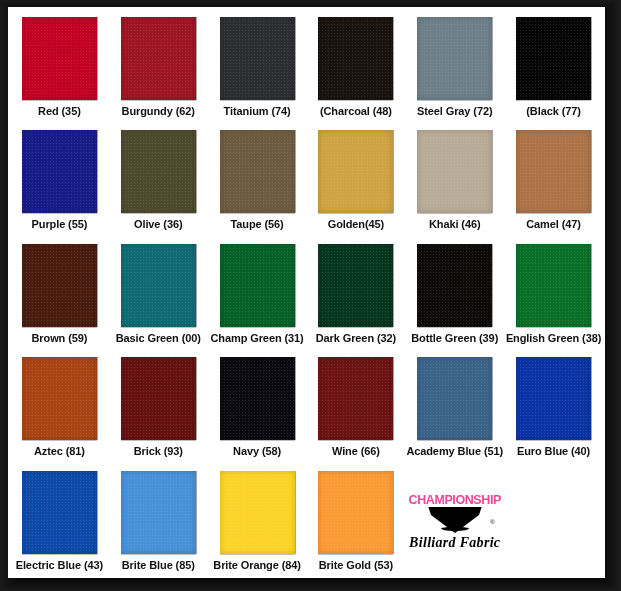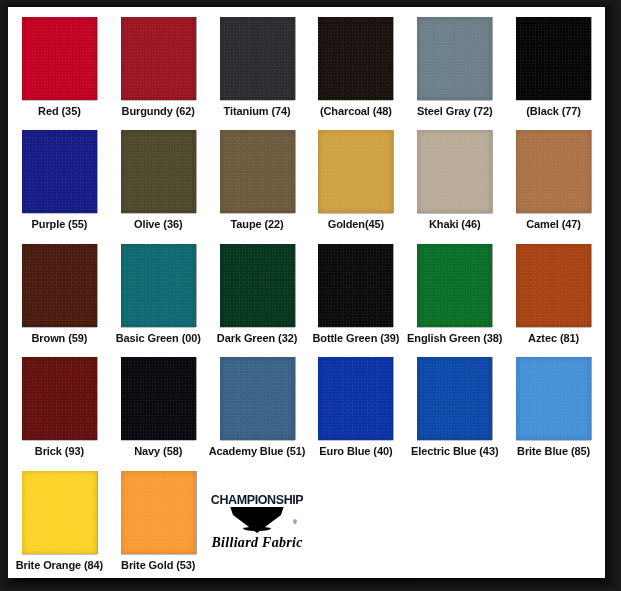--- a/index.html
+++ b/index.html
@@ -104,21 +104,21 @@
     display: flex;
     flex-direction: column;
     align-items: center;
     justify-content: center;
   }
   .logo-wordmark {
     font-family: "Liberation Sans", sans-serif;
     font-weight: bold;
     font-size: 12.5px;
     letter-spacing: -0.4px;
-    color: #0f172a;
+    color: #ec4899;
     line-height: 13px;
     position: relative;
     z-index: 2;
     background: #fff;
     padding: 0 1px;
   }
   .logo-trophy-wrap {
     position: relative;
     width: 64px;
     height: 30px;
@@ -174,21 +174,21 @@
       <div class="swatch-cell">
         <div class="swatch-chip" style="background-color: rgb(22, 28, 134);"></div>
         <div class="swatch-label">Purple (55)</div>
       </div>
       <div class="swatch-cell">
         <div class="swatch-chip" style="background-color: rgb(77, 73, 45);"></div>
         <div class="swatch-label">Olive (36)</div>
       </div>
       <div class="swatch-cell">
         <div class="swatch-chip" style="background-color: rgb(109, 91, 63);"></div>
-        <div class="swatch-label">Taupe (22)</div>
+        <div class="swatch-label">Taupe (56)</div>
       </div>
       <div class="swatch-cell">
         <div class="swatch-chip" style="background-color: rgb(207, 162, 67);"></div>
         <div class="swatch-label">Golden(45)</div>
       </div>
       <div class="swatch-cell">
         <div class="swatch-chip" style="background-color: rgb(184, 171, 151);"></div>
         <div class="swatch-label">Khaki (46)</div>
       </div>
       <div class="swatch-cell">
@@ -197,20 +197,24 @@
       </div>
       <div class="swatch-cell">
         <div class="swatch-chip" style="background-color: rgb(74, 28, 16);"></div>
         <div class="swatch-label">Brown (59)</div>
       </div>
       <div class="swatch-cell">
         <div class="swatch-chip" style="background-color: rgb(14, 107, 115);"></div>
         <div class="swatch-label">Basic Green (00)</div>
       </div>
       <div class="swatch-cell">
+        <div class="swatch-chip" style="background-color: rgb(5, 97, 39);"></div>
+        <div class="swatch-label">Champ Green (31)</div>
+      </div>
+      <div class="swatch-cell">
         <div class="swatch-chip" style="background-color: rgb(6, 54, 29);"></div>
         <div class="swatch-label">Dark Green (32)</div>
       </div>
       <div class="swatch-cell">
         <div class="swatch-chip" style="background-color: rgb(13, 12, 11);"></div>
         <div class="swatch-label">Bottle Green (39)</div>
       </div>
       <div class="swatch-cell">
         <div class="swatch-chip" style="background-color: rgb(10, 112, 39);"></div>
         <div class="swatch-label">English Green (38)</div>
@@ -219,20 +223,24 @@
         <div class="swatch-chip" style="background-color: rgb(168, 68, 20);"></div>
         <div class="swatch-label">Aztec (81)</div>
       </div>
       <div class="swatch-cell">
         <div class="swatch-chip" style="background-color: rgb(101, 17, 16);"></div>
         <div class="swatch-label">Brick (93)</div>
       </div>
       <div class="swatch-cell">
         <div class="swatch-chip" style="background-color: rgb(10, 10, 16);"></div>
         <div class="swatch-label">Navy (58)</div>
+      </div>
+      <div class="swatch-cell">
+        <div class="swatch-chip" style="background-color: rgb(108, 19, 19);"></div>
+        <div class="swatch-label">Wine (66)</div>
       </div>
       <div class="swatch-cell">
         <div class="swatch-chip" style="background-color: rgb(59, 98, 136);"></div>
         <div class="swatch-label">Academy Blue (51)</div>
       </div>
       <div class="swatch-cell">
         <div class="swatch-chip" style="background-color: rgb(11, 51, 165);"></div>
         <div class="swatch-label">Euro Blue (40)</div>
       </div>
       <div class="swatch-cell">

